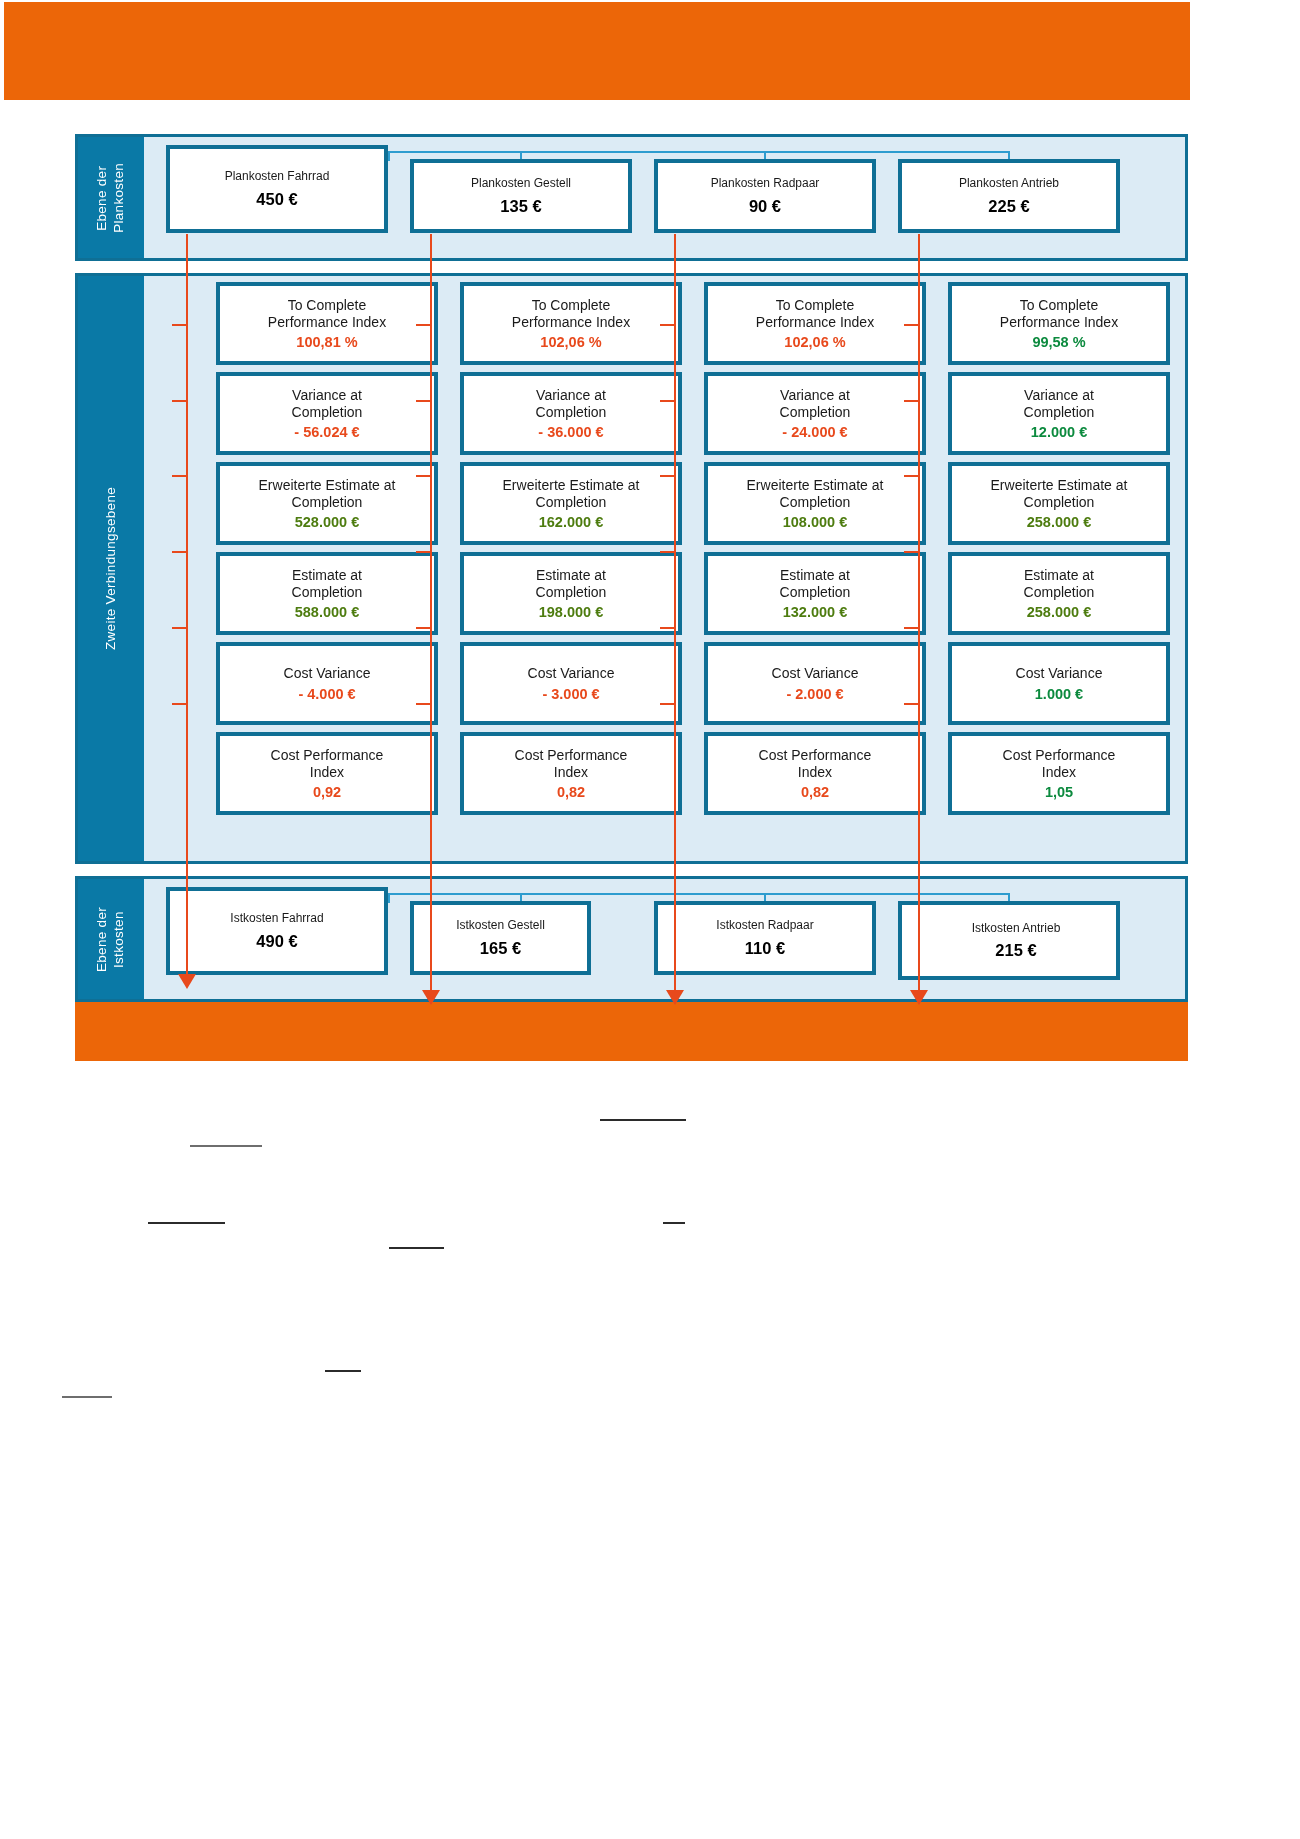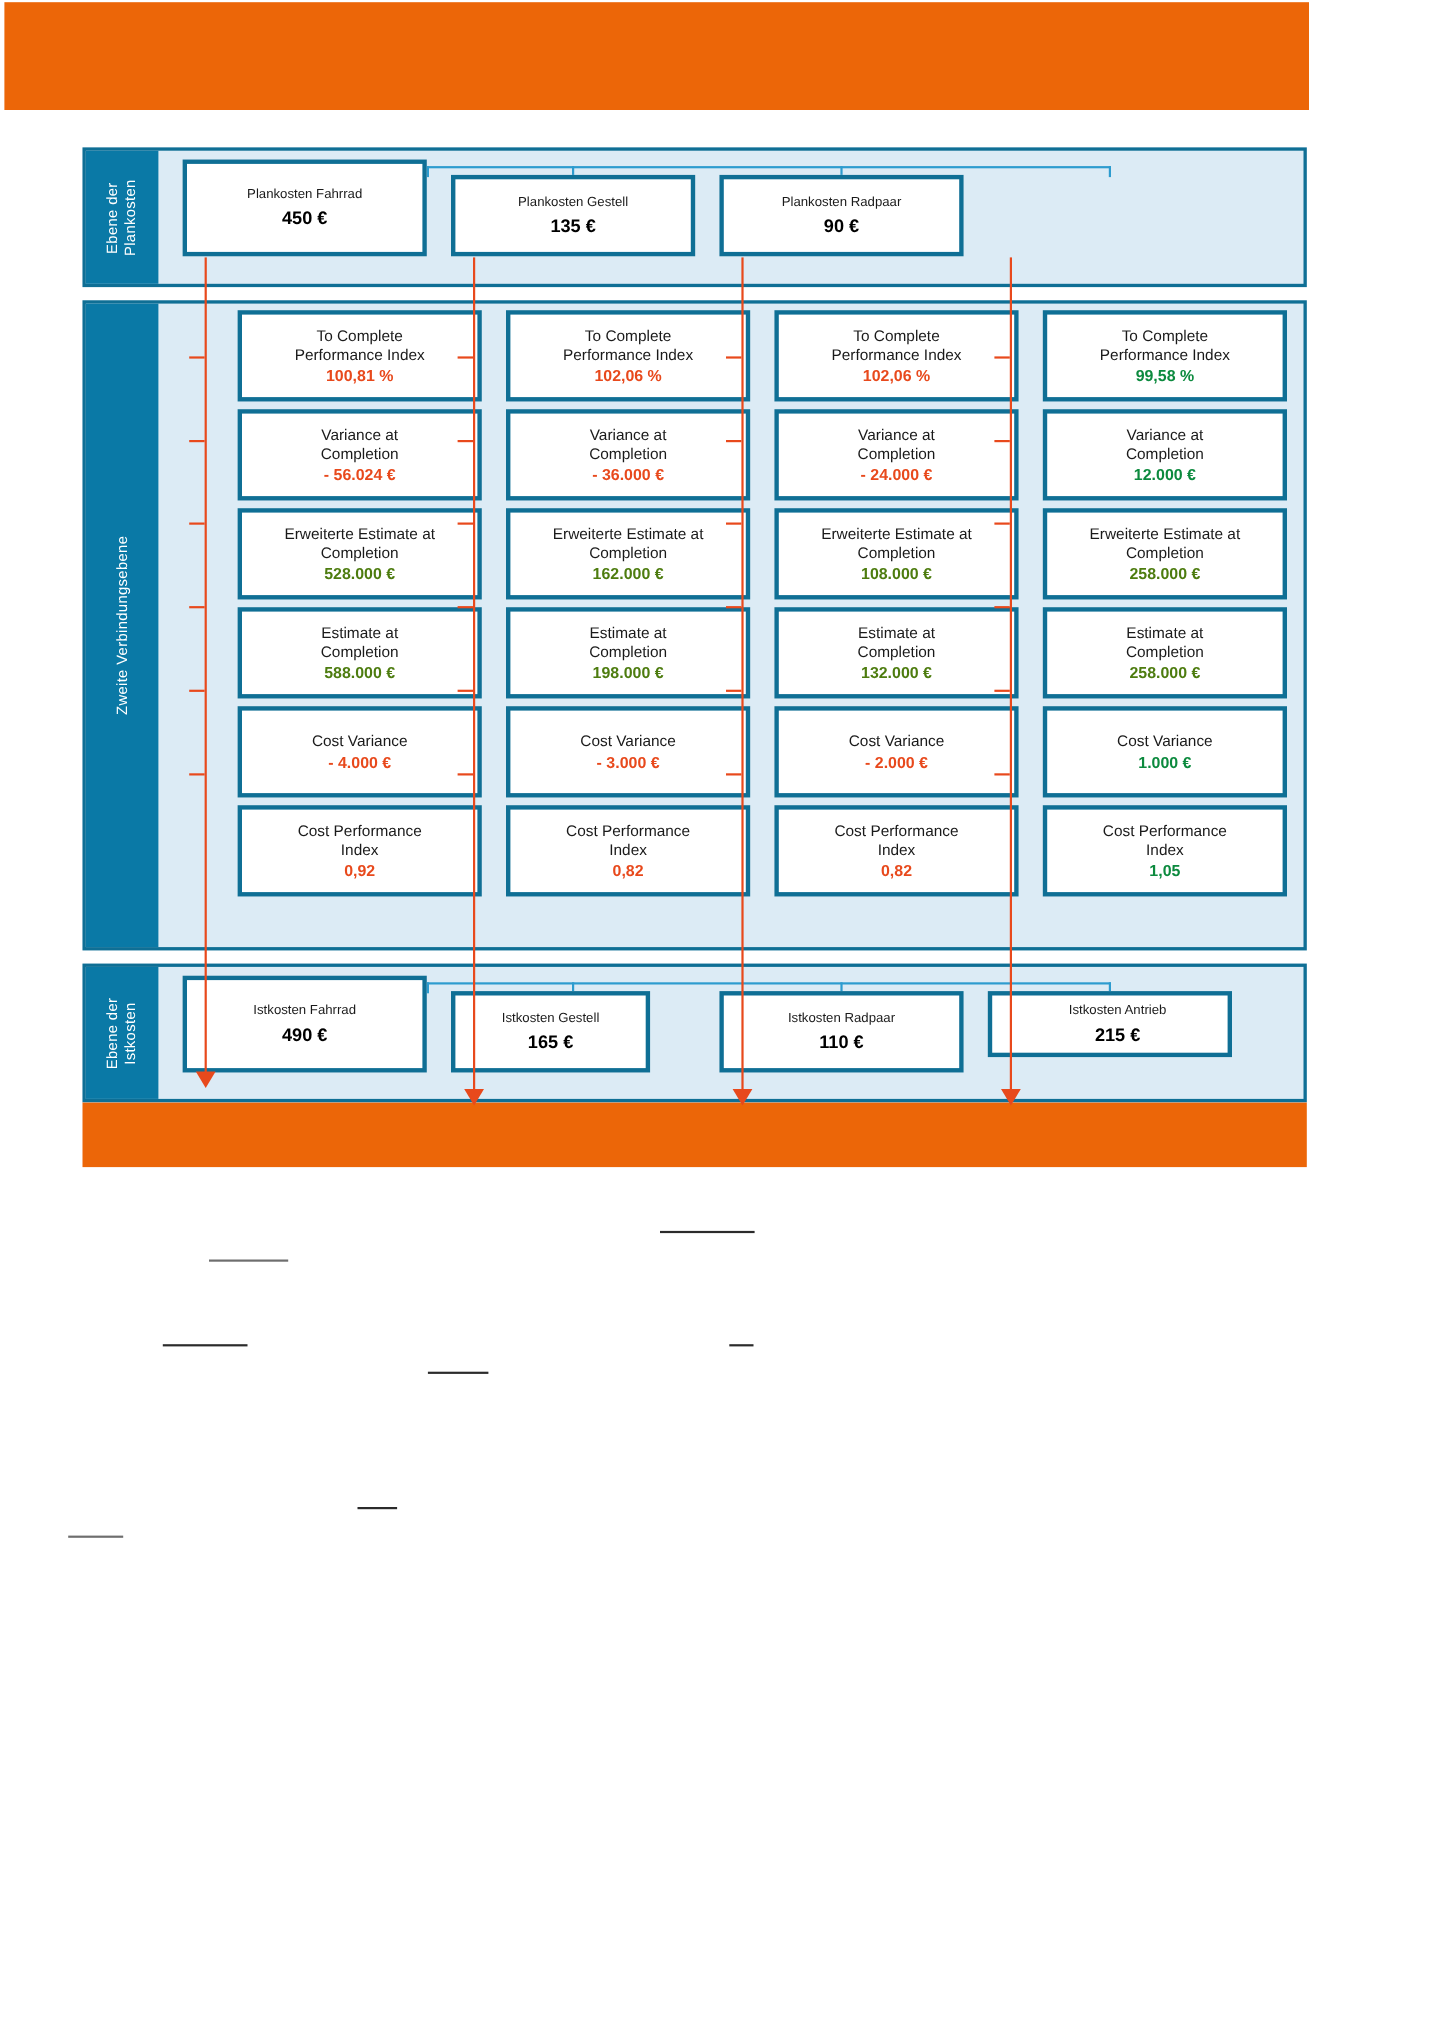--- a/index.html
+++ b/index.html
@@ -73,21 +73,21 @@
 
   
   .plan-0 { left:22px;  top:8px;  width:222px; height:88px; }
   .plan-1 { left:266px; top:22px; width:222px; height:74px; }
   .plan-2 { left:510px; top:22px; width:222px; height:74px; }
   .plan-3 { left:754px; top:22px; width:222px; height:74px; }
 
   .ist-0  { left:22px;  top:8px;  width:222px; height:88px; }
   .ist-1  { left:266px; top:22px; width:181px; height:74px; }
   .ist-2  { left:510px; top:22px; width:222px; height:74px; }
-  .ist-3  { left:754px; top:22px; width:222px; height:60px;padding-left:14px; }
+  .ist-3  { left:754px; top:22px; width:222px; height:79px;padding-left:14px; }
 
   
   .tree-h{
     position:absolute;background:#2d9ccf;height:2px;
   }
   .tree-v{
     position:absolute;background:#2d9ccf;width:2px;
   }
 
   
@@ -167,20 +167,24 @@
         <div class="value">450 €</div>
       </div>
       <div class="cost-card plan-1">
         <div class="title">Plankosten Gestell</div>
         <div class="value">135 €</div>
       </div>
       <div class="cost-card plan-2">
         <div class="title">Plankosten Radpaar</div>
         <div class="value">90 €</div>
       </div>
+      <div class="cost-card plan-3">
+        <div class="title">Plankosten Antrieb</div>
+        <div class="value">225 €</div>
+      </div>
     </div>
   </div>
 
   <div class="band band-mid">
     <div class="band-label">
       <span>Zweite Verbindungsebene</span>
     </div>
     <div class="band-body">
       <div class="metric-cols">
 

